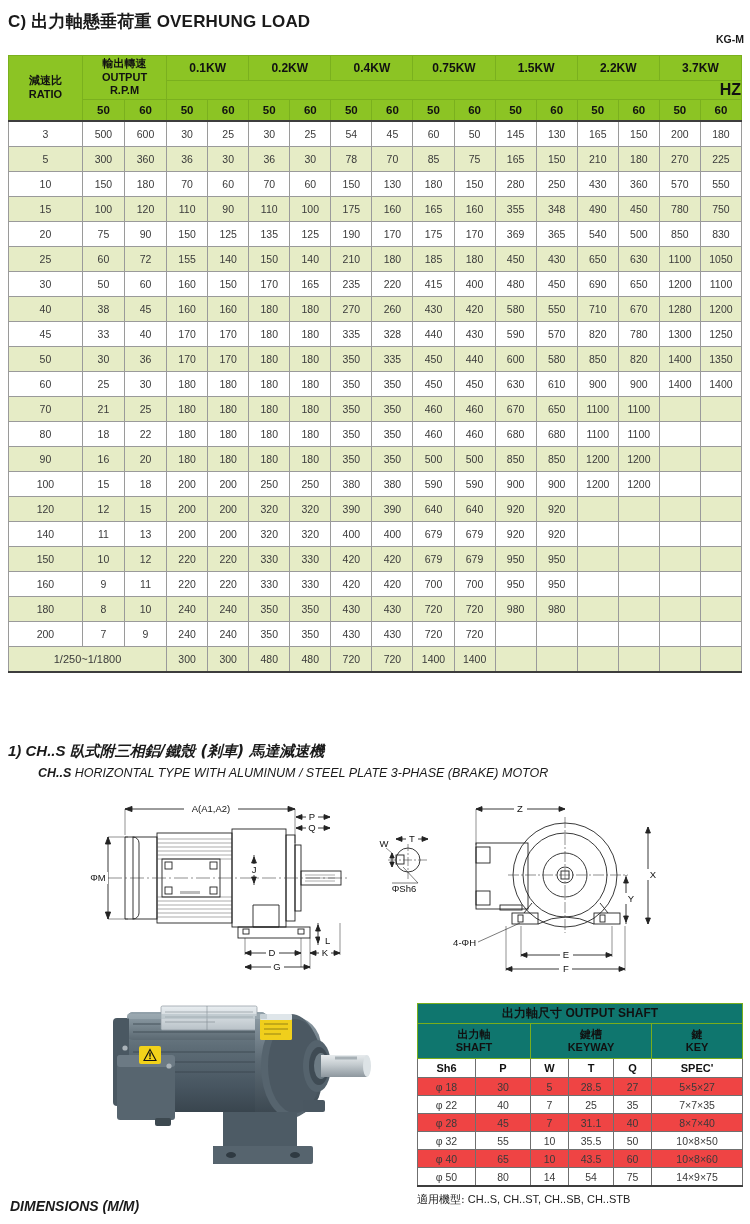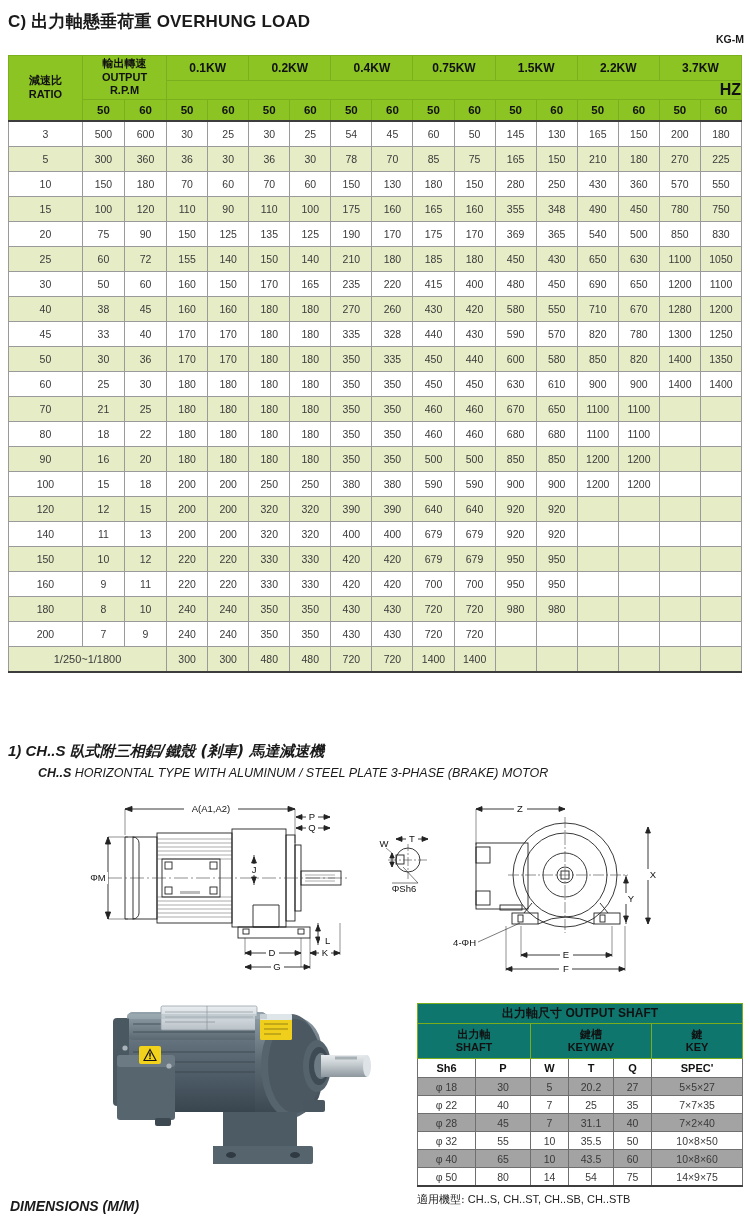--- a/index.html
+++ b/index.html
@@ -69,21 +69,21 @@
     border-collapse:collapse;width:325px;table-layout:fixed;font-size:10.5px;
   }
   table.os td,table.os th{
     border:1px solid #6f6f6f;text-align:center;vertical-align:middle;
     height:17px;padding:0;color:#3a3a3a;font-weight:normal;
   }
   table.os thead th{background:#0f766e;color:#111;font-weight:bold;border-color:#79ad1d;}
   table.os thead th.title{font-size:12px;height:19px;}
   table.os thead th.grp{font-size:11px;line-height:1.2;height:34px;}
   table.os thead th.sub{background:#fff;color:#111;font-size:11px;border-color:#6f6f6f;height:18px;}
-  table.os tbody tr.alt td{background:#a3a3a3;text-align:center;}
+  table.os tbody tr.alt td{background:#ef4444;text-align:center;}
   table.os tbody tr:last-child td{border-bottom:2px solid #3d3d3d;}
   .os-note{
     position:absolute;left:417px;top:1192px;font-size:11px;white-space:nowrap;color:#222;
   }
   .os-note .cjk{font-family:"DejaVu Sans",sans-serif;}
   .cjk{font-family:"DejaVu Sans",sans-serif;}
 </style>
 </head>
 <body>
 
@@ -922,39 +922,39 @@
         <th class="sub">T</th>
         <th class="sub">Q</th>
         <th class="sub">SPEC'</th>
       </tr>
     </thead>
     <tbody id="os-body">
         <tr class="alt">
           <td>φ 18</td>
           <td>30</td>
           <td>5</td>
-          <td>20.2</td>
+          <td>28.5</td>
           <td>27</td>
           <td>5×5×27</td>
         </tr>
         <tr>
           <td>φ 22</td>
           <td>40</td>
           <td>7</td>
           <td>25</td>
           <td>35</td>
           <td>7×7×35</td>
         </tr>
         <tr class="alt">
           <td>φ 28</td>
           <td>45</td>
           <td>7</td>
           <td>31.1</td>
           <td>40</td>
-          <td>7×2×40</td>
+          <td>8×7×40</td>
         </tr>
         <tr>
           <td>φ 32</td>
           <td>55</td>
           <td>10</td>
           <td>35.5</td>
           <td>50</td>
           <td>10×8×50</td>
         </tr>
         <tr class="alt">

